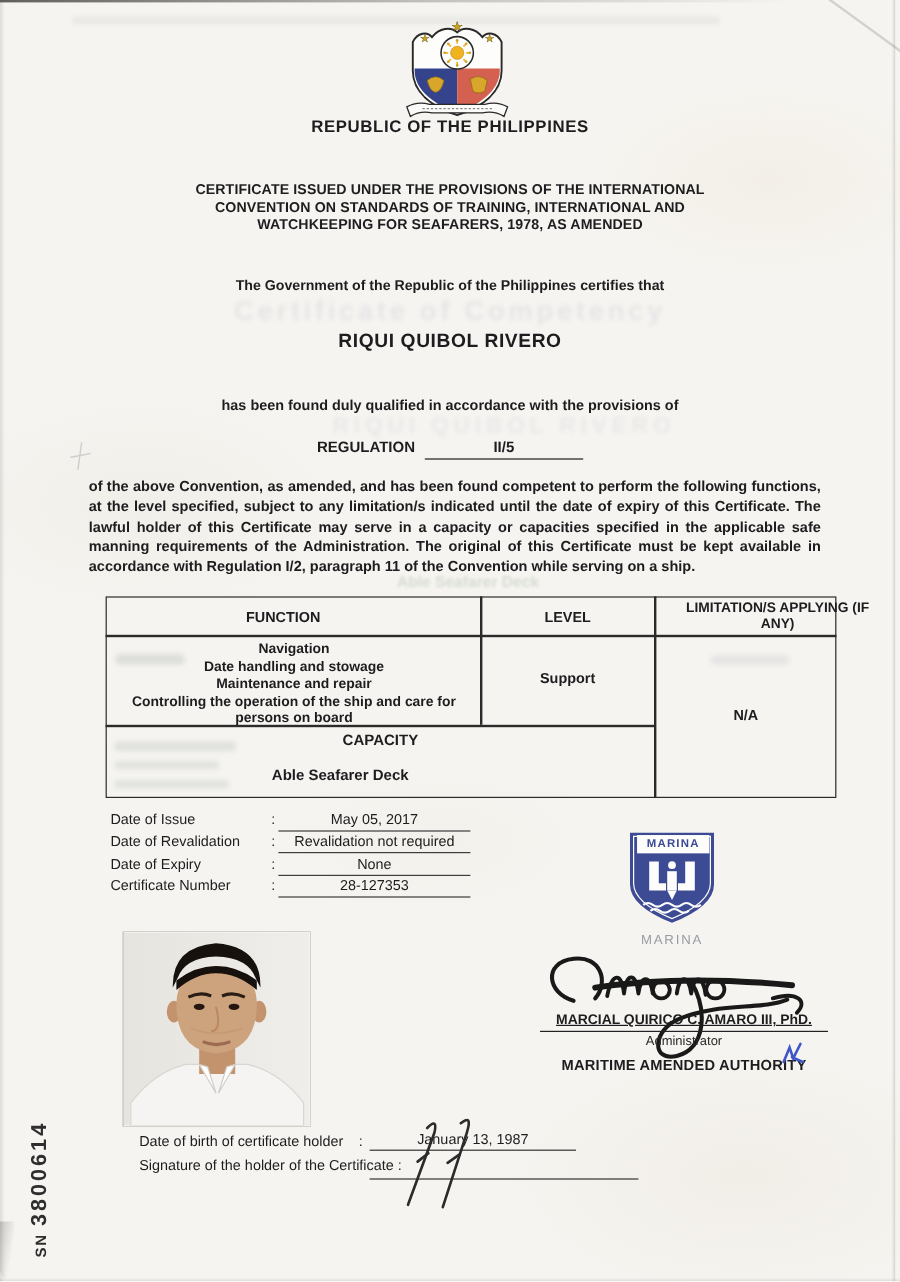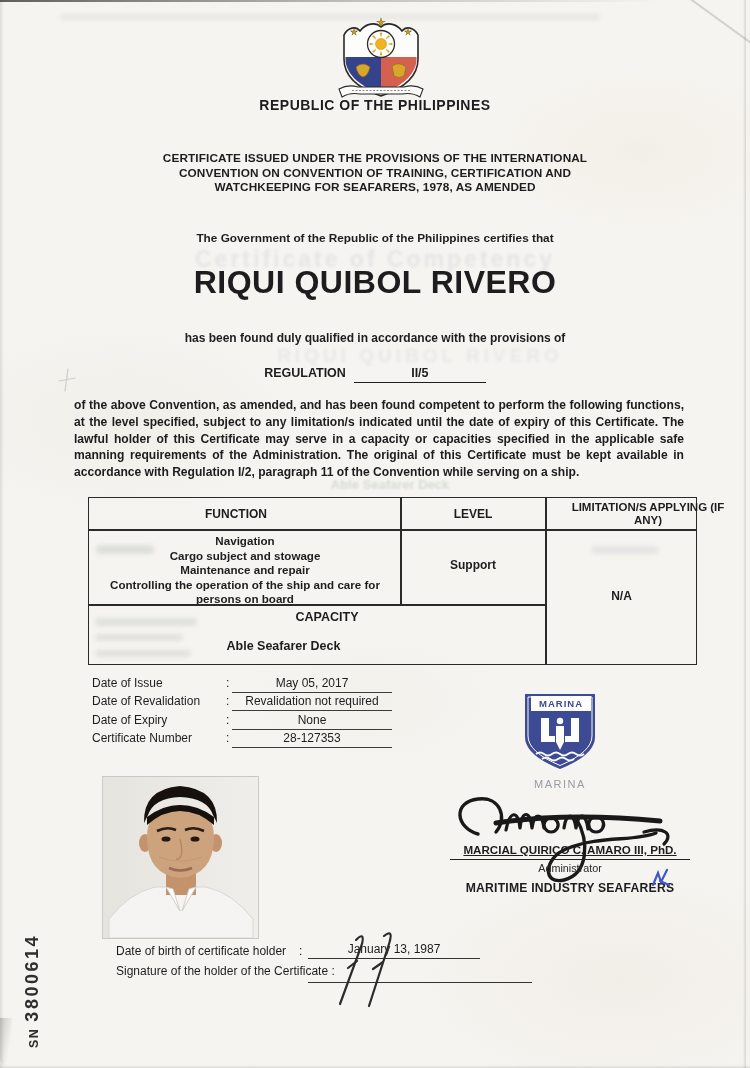--- a/index.html
+++ b/index.html
@@ -36,21 +36,21 @@
   .sm3{left:95px;top:618px;width:102px;height:8px;background:rgba(135,155,145,.20);}
   .sm4{left:95px;top:634px;width:88px;height:7px;background:rgba(135,155,145,.18);}
   .sm5{left:95px;top:650px;width:96px;height:7px;background:rgba(135,155,145,.18);}
   .sm-top{left:60px;top:14px;width:540px;height:6px;background:rgba(120,130,140,.10);}
 
   
   .coa{left:336px;top:13px;width:90px;height:86px;}
   .country{top:97px;font-size:14px;letter-spacing:.5px;}
   .cert-title{top:151px;font-size:11.8px;line-height:14.6px;letter-spacing:.1px;}
   .certifies{top:231px;font-size:11.8px;}
-  .holder-name{top:264px;font-size:32px;letter-spacing:.5px;}
+  .holder-name{top:276px;font-size:16px;letter-spacing:.5px;}
   .qualified{top:331px;font-size:12px;}
   .regulation{top:366px;font-size:12.5px;}
   .reg-value{display:inline-block;width:132px;border-bottom:1.6px solid #1d1d1f;padding-bottom:2px;margin-left:8px;text-align:center;}
   .plus-mark{left:56px;top:366px;width:22px;height:28px;opacity:.5;}
 
   .paragraph{left:74px;top:397px;width:610px;font-size:12.1px;line-height:16.8px;text-align:justify;font-weight:bold;}
 
   
   .tbl-outer{left:88px;top:497px;width:609px;height:168px;border:1.6px solid #2a2a2a;box-sizing:border-box;}
   .tline{background:#2a2a2a;}
@@ -58,21 +58,21 @@
   .v2{left:545px;top:497px;width:1.6px;height:168px;}
   .h1{left:88px;top:529px;width:609px;height:1.6px;}
   .h2{left:88px;top:604px;width:458px;height:1.6px;}
   .th{font-size:12px;font-weight:bold;text-align:center;}
   .th-fn{left:88px;top:507px;width:296px;}
   .th-lv{left:400px;top:507px;width:146px;}
   .th-lim{left:560px;top:501px;width:176px;font-size:11.5px;line-height:13px;}
   .fn-list{left:94px;top:534px;width:302px;text-align:center;font-size:11.6px;font-weight:bold;line-height:14.6px;}
   .lv-val{left:400px;top:558px;width:146px;text-align:center;font-size:12px;font-weight:bold;}
   .lim-val{left:546px;top:589px;width:151px;text-align:center;font-size:12px;font-weight:bold;}
-  .cap-lab{left:88px;top:610px;width:458px;text-align:center;font-size:12.5px;font-weight:bold;margin-left:10px;}
+  .cap-lab{left:88px;top:610px;width:458px;text-align:center;font-size:12.5px;font-weight:bold;}
   .cap-val{left:88px;top:639px;width:391px;text-align:center;font-size:12.5px;font-weight:bold;}
 
   
   .d-label{left:92px;width:140px;font-size:12px;}
   .d-colon{left:226px;font-size:12px;}
   .d-val{left:232px;width:160px;text-align:center;font-size:12px;border-bottom:1.4px solid #3c3c3c;padding-bottom:2px;}
   .dr0{top:676px;} .dr1{top:694px;} .dr2{top:713px;} .dr3{top:731px;}
 
   
   .marina-logo{left:521px;top:691px;width:78px;height:82px;}
@@ -147,21 +147,21 @@
     <path d="M20,54 q7,-6 14,0 q-2,9 -7,10 q-5,-1 -7,-10 Z" fill="#d8a62a" stroke="#8a6a12" stroke-width="0.6"></path>
     <path d="M56,53 q7,-5 14,1 l-2,9 q-5,3 -10,0 Z" fill="#d8a62a" stroke="#8a6a12" stroke-width="0.6"></path>
     <path d="M3,76 Q12,71 22,74 L68,74 Q78,71 87,76 L84,84 Q76,79 66,81 L24,81 Q14,79 6,84 Z" fill="#fbfbf9" stroke="#2a2a2a" stroke-width="1.1"></path>
     <line x1="16" y1="77.5" x2="74" y2="77.5" stroke="#8a8a8a" stroke-width="1" stroke-dasharray="2,1.5"></line>
   </svg>
 
   <div class="abs ctr b country">REPUBLIC OF THE PHILIPPINES</div>
 
   <div class="abs ctr b cert-title">
     <div>CERTIFICATE ISSUED UNDER THE PROVISIONS OF THE INTERNATIONAL</div>
-    <div>CONVENTION ON CONVENTION OF TRAINING, CERTIFICATION AND</div>
+    <div>CONVENTION ON STANDARDS OF TRAINING, INTERNATIONAL AND</div>
     <div>WATCHKEEPING FOR SEAFARERS, 1978, AS AMENDED</div>
   </div>
 
   <div class="abs ctr b certifies">The Government of the Republic of the Philippines certifies that</div>
 
   <div class="abs ctr ghost ghost-title">Certificate of Competency</div>
 
   <div class="abs ctr b holder-name">RIQUI QUIBOL RIVERO</div>
 
   <div class="abs ctr b qualified">has been found duly qualified in accordance with the provisions of</div>
@@ -183,21 +183,21 @@
   <div class="abs tline v2"></div>
   <div class="abs tline h1"></div>
   <div class="abs tline h2"></div>
 
   <div class="abs th th-fn">FUNCTION</div>
   <div class="abs th th-lv">LEVEL</div>
   <div class="abs th th-lim">LIMITATION/S APPLYING (IF ANY)</div>
 
   <div class="abs fn-list">
     <div>Navigation</div>
-    <div>Cargo subject and stowage</div>
+    <div>Date handling and stowage</div>
     <div>Maintenance and repair</div>
     <div>Controlling the operation of the ship and care for persons on board</div>
   </div>
   <div class="abs lv-val">Support</div>
   <div class="abs lim-val">N/A</div>
   <div class="abs cap-lab">CAPACITY</div>
   <div class="abs cap-val">Able Seafarer Deck</div>
 
   <div class="abs smudge sm1"></div>
   <div class="abs smudge sm2"></div>
@@ -245,21 +245,21 @@
       <path d="M103,32 a7,7 0 1,0 0.2,0" stroke-width="3.2"></path>
       <path d="M116,42 C118,26 126,26 128,42 C130,26 138,26 140,43" stroke-width="3.2"></path>
       <path d="M148,31 a7.5,7.5 0 1,0 0.2,0" stroke-width="3.2"></path>
       <path d="M48,37 C100,29 160,30 212,35" stroke-width="5"></path>
       <path d="M128,32 C142,56 140,88 116,94 C94,99 96,72 118,63 C152,49 186,56 208,47" stroke-width="3.4"></path>
       <path d="M196,46 C216,40 226,48 216,58" stroke-width="3.2"></path>
     </g>
   </svg>
   <div class="abs sig-name">MARCIAL QUIRICO C. AMARO III, PhD.</div>
   <div class="abs sig-title">Administrator</div>
-  <div class="abs sig-org">MARITIME INDUSTRY SEAFARERS</div>
+  <div class="abs sig-org">MARITIME AMENDED AUTHORITY</div>
   <svg class="abs pen-mark" viewBox="0 0 22 24">
     <path d="M3,17 l5,-12 l3,9 l6,-12 M10,13 l9,4" fill="none" stroke="#3f57c8" stroke-width="2.2" stroke-linecap="round"></path>
   </svg>
 
   <svg class="abs photo" viewBox="0 0 155 161">
     <defs>
       <linearGradient id="pbg" x1="0" y1="0" x2="1" y2="0">
         <stop offset="0" stop-color="#e6e4df"></stop>
           <stop offset="1" stop-color="#efeeea"></stop>
       </linearGradient>

